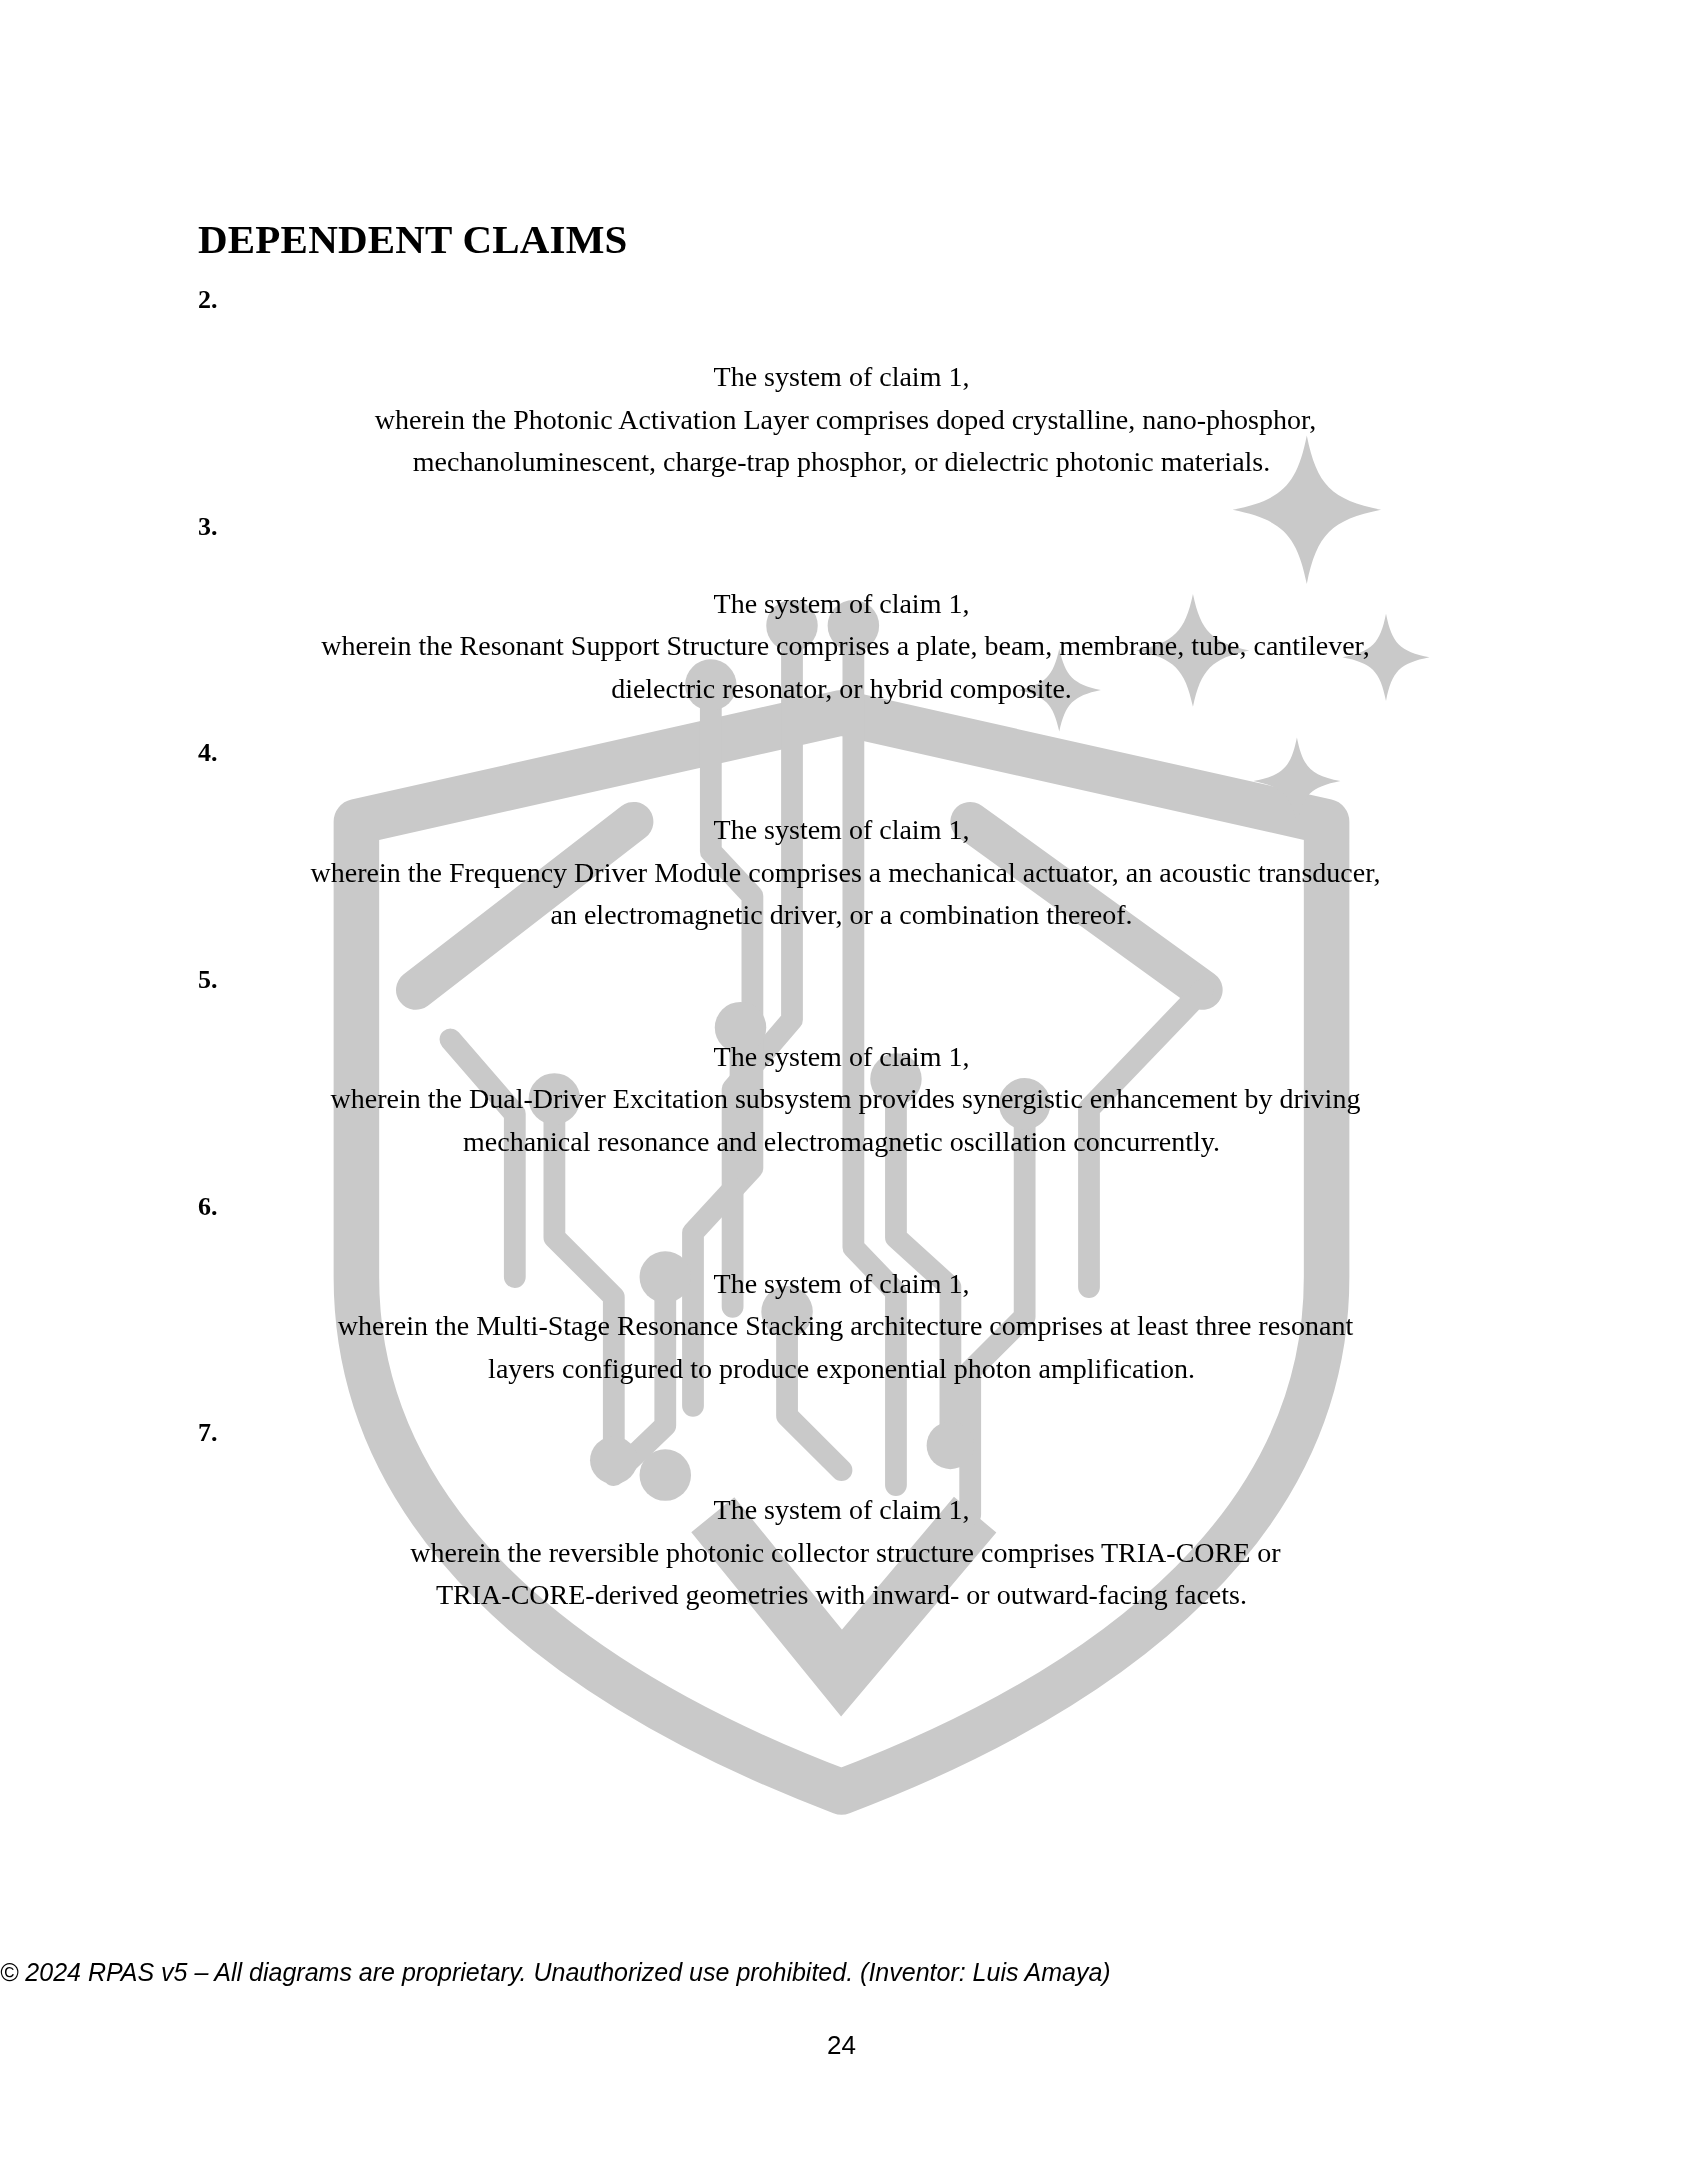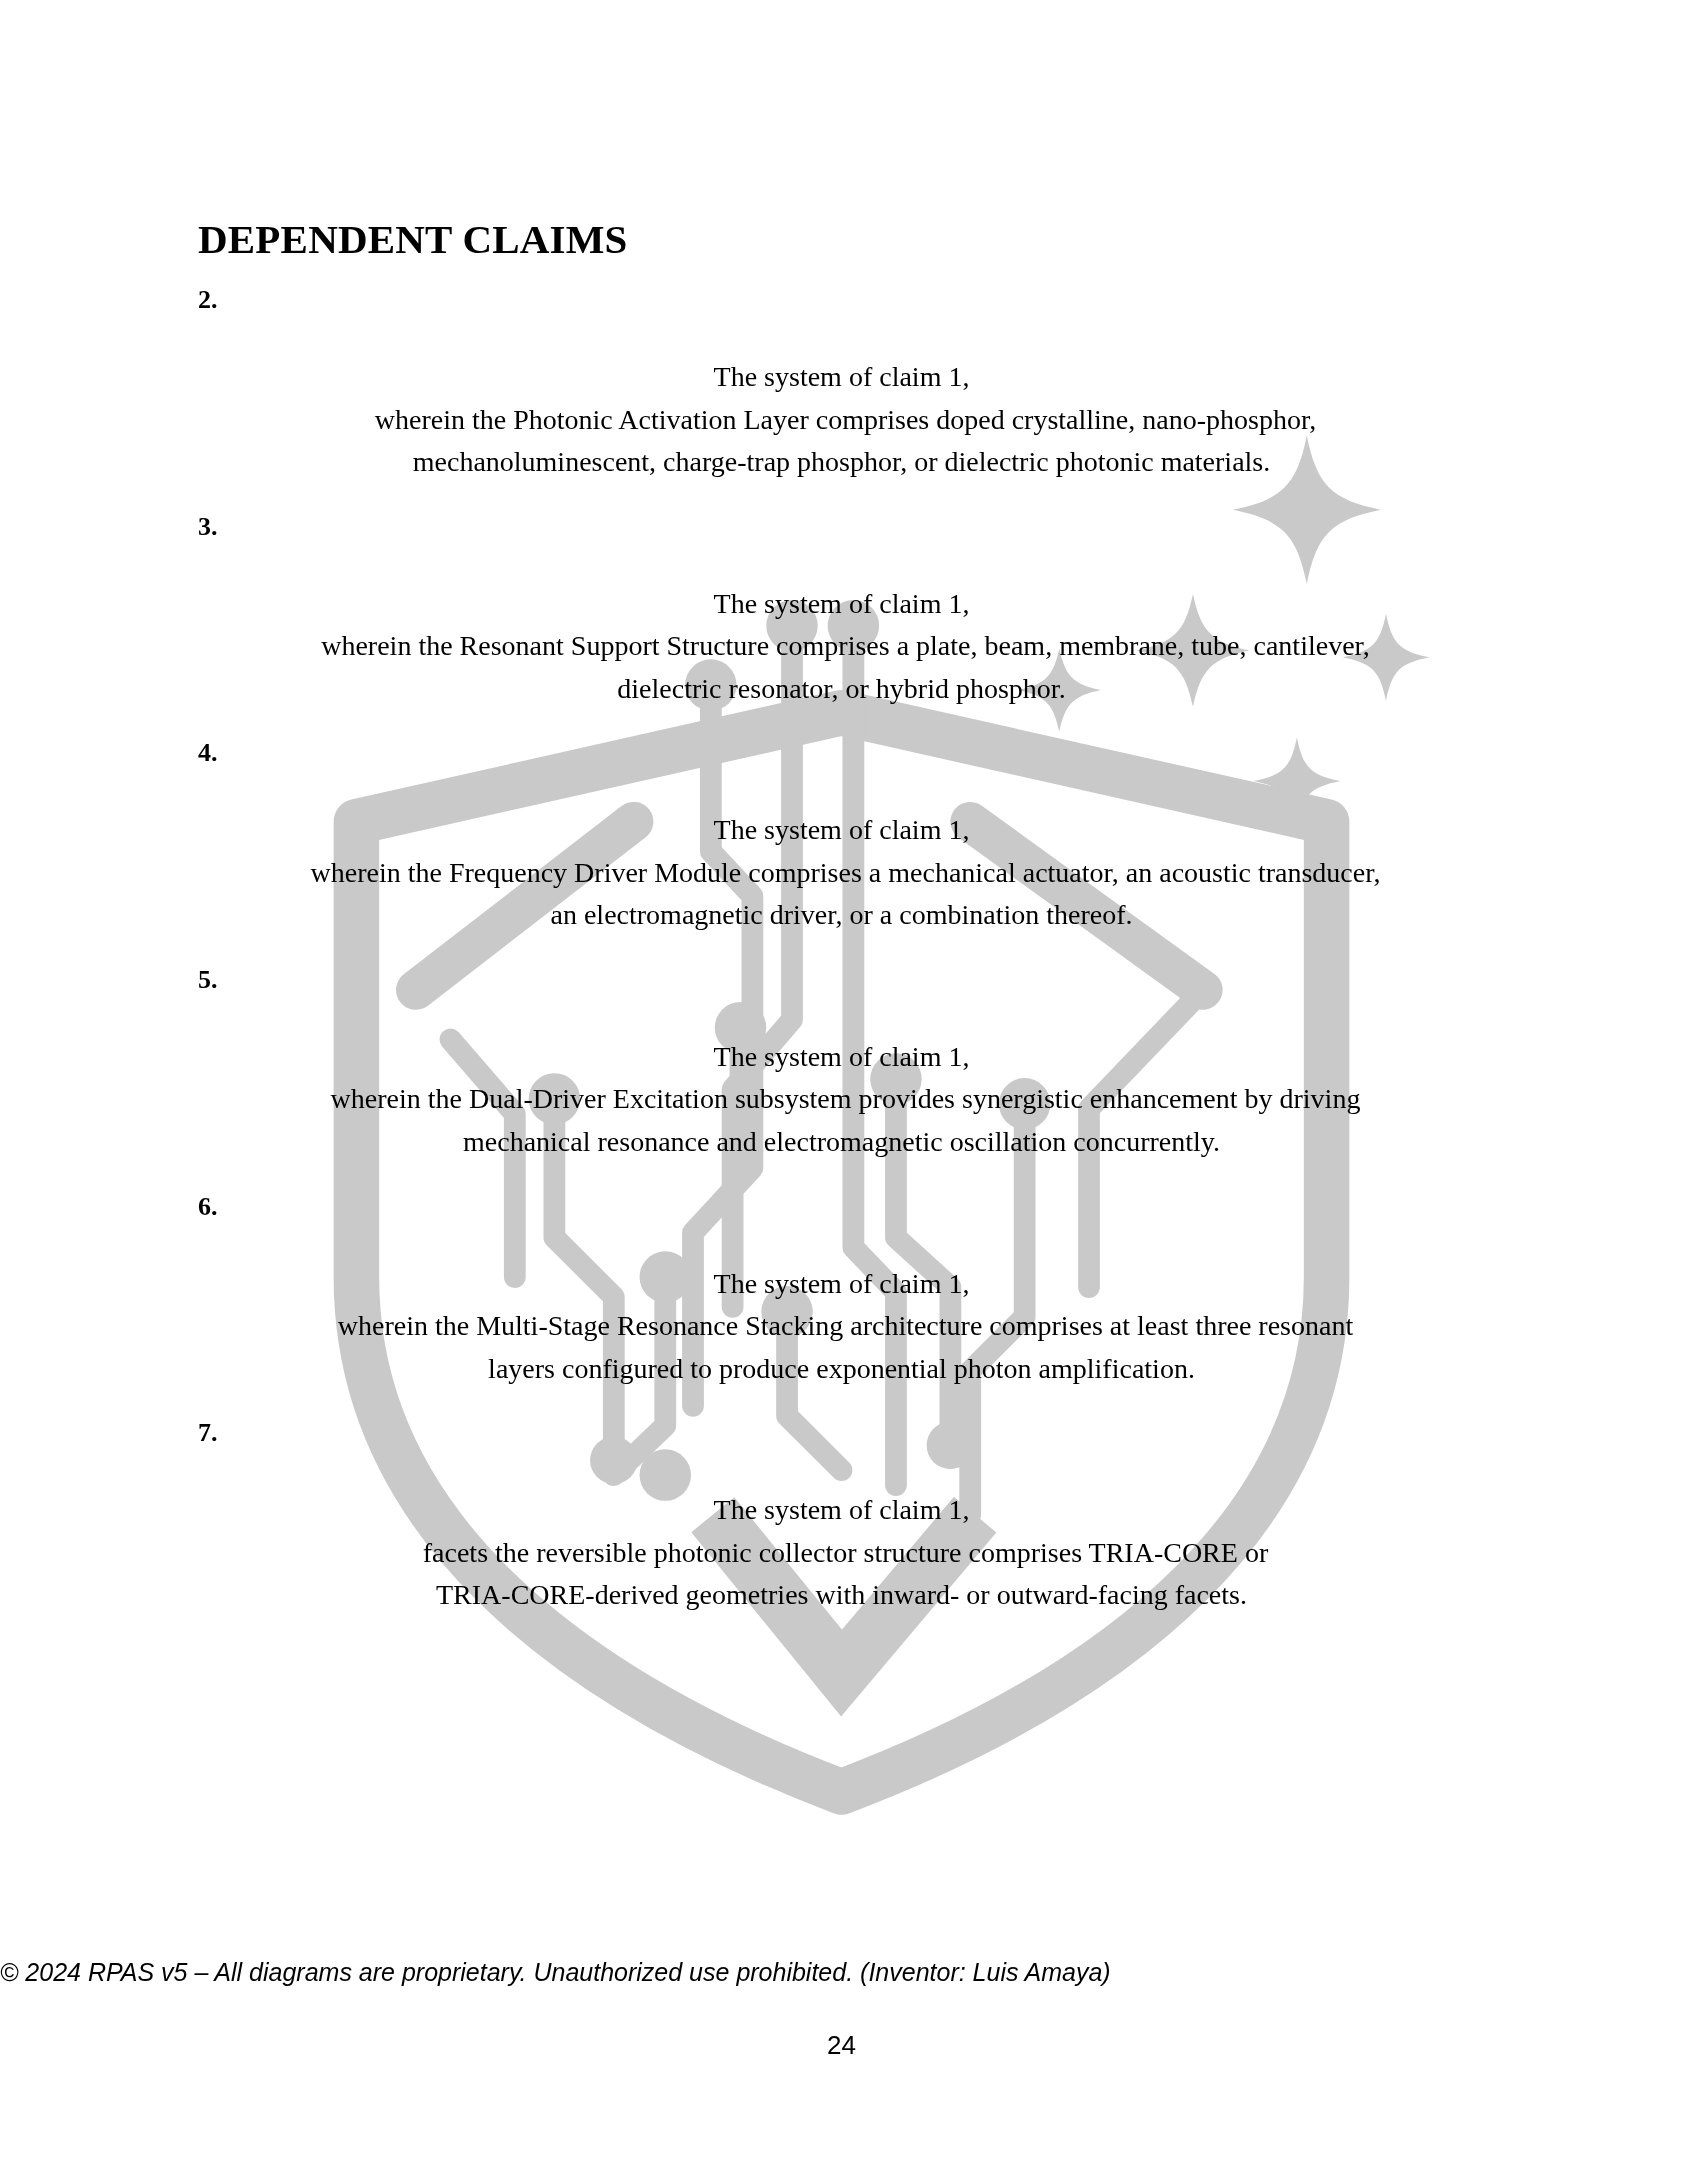--- a/index.html
+++ b/index.html
@@ -189,21 +189,21 @@
           <div class="claim-line-2"> wherein the Photonic Activation Layer comprises doped crystalline, nano-phosphor,</div>
           <div>mechanoluminescent, charge-trap phosphor, or dielectric photonic materials.</div>
         </div>
       </div>
 
       <div class="claim-block">
         <div class="claim-number">3.</div>
         <div class="claim-body">
           <div>The system of claim 1,</div>
           <div class="claim-line-2"> wherein the Resonant Support Structure comprises a plate, beam, membrane, tube, cantilever,</div>
-          <div>dielectric resonator, or hybrid phosphor.</div>
+          <div>dielectric resonator, or hybrid composite.</div>
         </div>
       </div>
 
       <div class="claim-block">
         <div class="claim-number">4.</div>
         <div class="claim-body">
           <div>The system of claim 1,</div>
           <div class="claim-line-2"> wherein the Frequency Driver Module comprises a mechanical actuator, an acoustic transducer,</div>
           <div>an electromagnetic driver, or a combination thereof.</div>
         </div>
@@ -224,21 +224,21 @@
           <div>The system of claim 1,</div>
           <div class="claim-line-2"> wherein the Multi-Stage Resonance Stacking architecture comprises at least three resonant</div>
           <div>layers configured to produce exponential photon amplification.</div>
         </div>
       </div>
 
       <div class="claim-block">
         <div class="claim-number">7.</div>
         <div class="claim-body">
           <div>The system of claim 1,</div>
-          <div class="claim-line-2"> facets the reversible photonic collector structure comprises TRIA-CORE or</div>
+          <div class="claim-line-2"> wherein the reversible photonic collector structure comprises TRIA-CORE or</div>
           <div>TRIA-CORE-derived geometries with inward- or outward-facing facets.</div>
         </div>
       </div>
 
     </div>
 
     <div class="footer-note">© 2024 RPAS v5 – All diagrams are proprietary. Unauthorized use prohibited. (Inventor: Luis Amaya)</div>
     <div class="page-number">24</div>
 
   </div>

